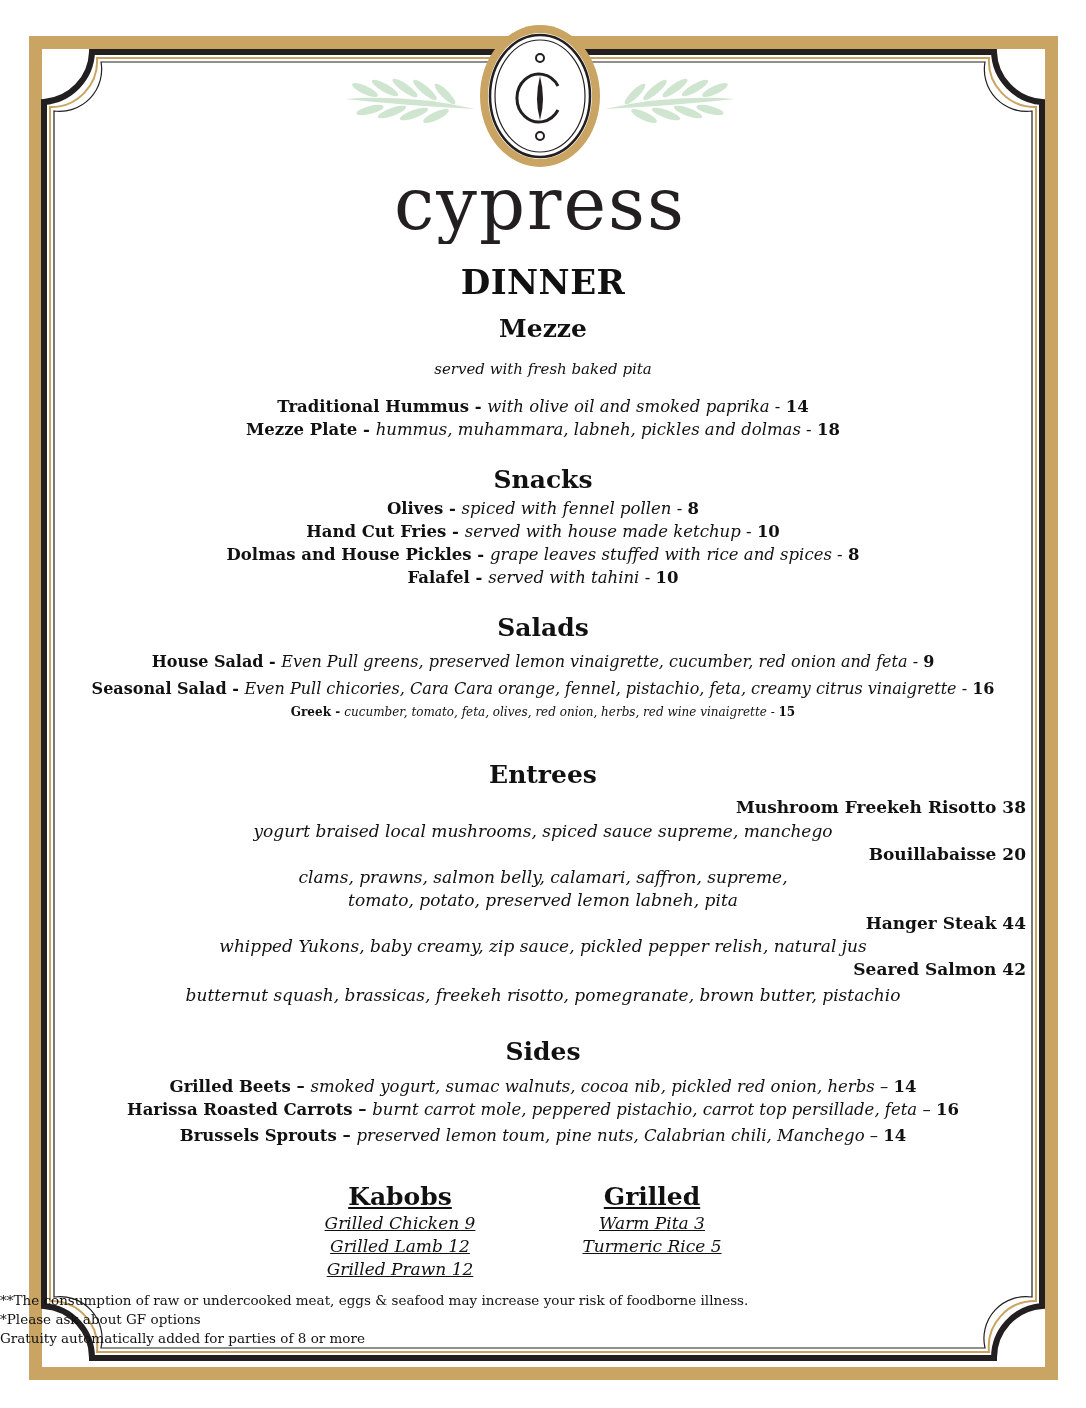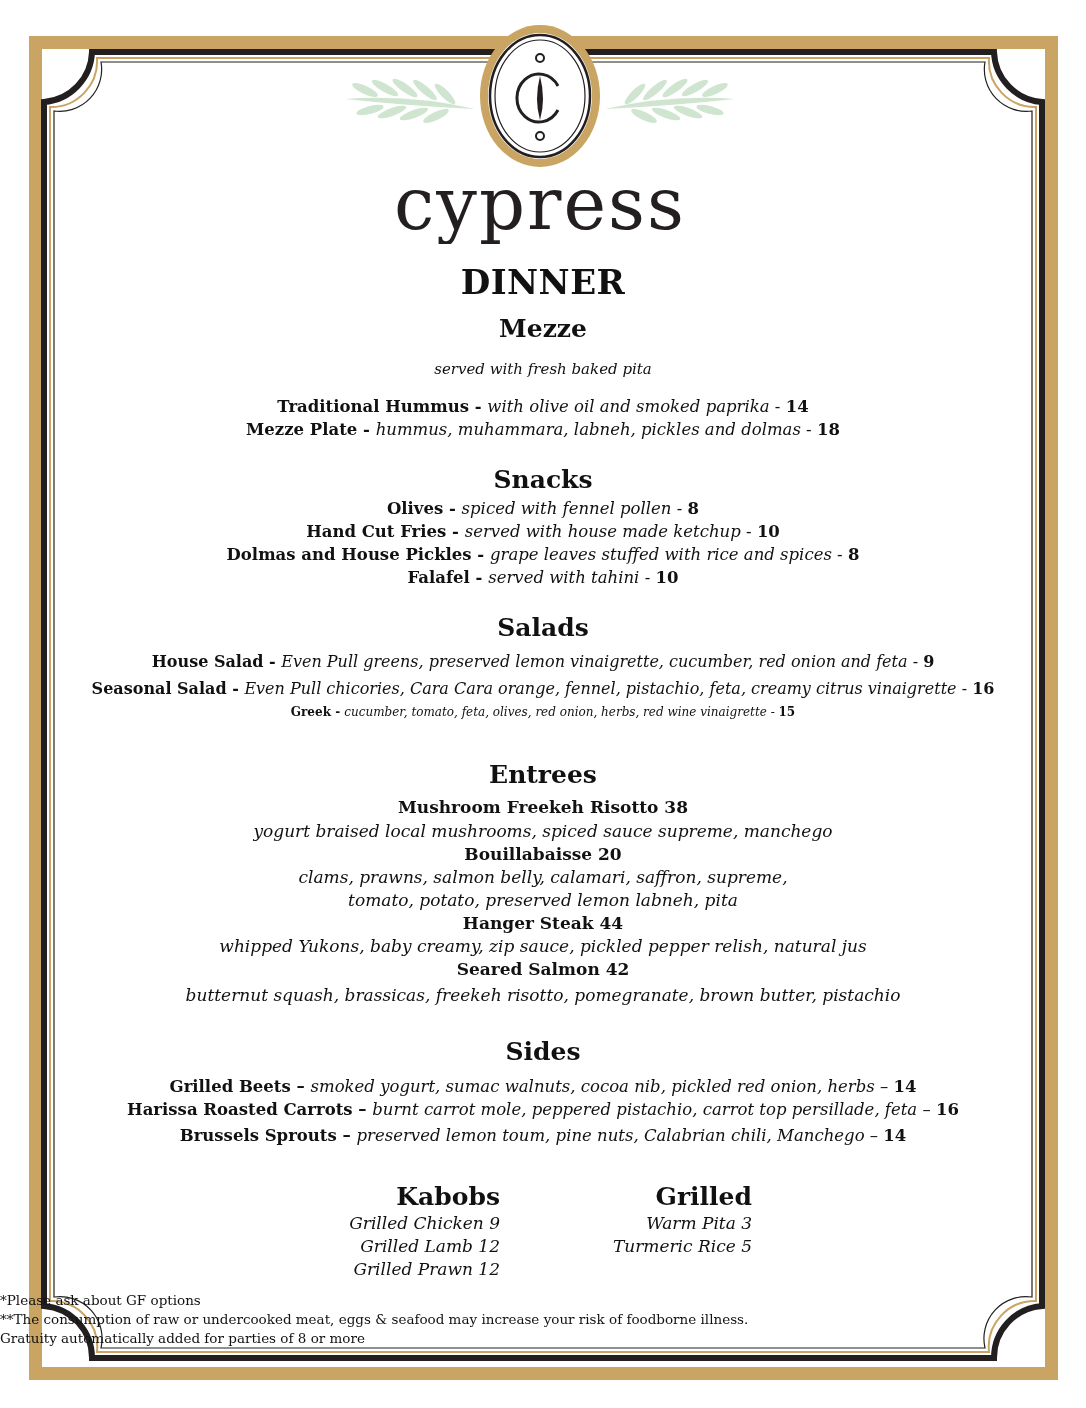--- a/index.html
+++ b/index.html
@@ -7,23 +7,23 @@
          font-family:"DejaVu Serif", serif; color:#111; }
   #frame { position:absolute; left:0; top:0; width:1086px; height:1408px; }
   .logo { position:absolute; left:340px; top:24px; width:400px; height:220px; }
   .content { position:absolute; left:60px; right:60px; top:0; text-align:center; }
   .title { position:absolute; left:0; right:0; top:262px; font-size:34px; font-weight:bold; letter-spacing:0.5px; }
   .sec { position:absolute; left:0; right:0; font-size:25px; font-weight:bold; }
   .sub { position:absolute; left:0; right:0; font-size:15px; font-style:italic;margin-top:7px; }
   .line { position:absolute; left:0; right:0; font-size:16.5px; white-space:nowrap; }
   .line b { font-weight:bold;text-align:center; }
   .line i { font-style:italic; }
-  .ent-name { position:absolute; left:0; right:0; font-size:17px; font-weight:bold; }
+  .ent-name { position:absolute; left:0; right:0; font-size:17px; font-weight:bold;text-align:right; }
   .ent-desc { position:absolute; left:0; right:0; font-size:17px; font-style:italic; white-space:nowrap; }
-  .col { position:absolute; text-align:right; }
+  .col { position:absolute; text-align:center;text-decoration:underline; }
   .col .h { font-size:25px; font-weight:bold; line-height:30px; }
   .col .it { font-size:17px; font-style:italic; line-height:23px; }
   .foot { position:absolute; left:0; right:0; font-size:13.5px; line-height:19px; }
 </style>
 </head>
 <body>
 
 <svg id="frame" viewBox="0 0 1086 1408" xmlns="http://www.w3.org/2000/svg">
 
   <rect x="29" y="36" width="1029" height="1344" fill="#c9a462"></rect>
@@ -143,16 +143,16 @@
   <div class="it">Grilled Lamb 12</div>
   <div class="it">Grilled Prawn 12</div>
 </div>
 <div class="col" style="left:552px; width:200px; top:1182px">
   <div class="h">Grilled</div>
   <div class="it">Warm Pita 3</div>
   <div class="it">Turmeric Rice 5</div>
 </div>
 
 <div class="foot" style="top:1291px">
+  <div>**The consumption of raw or undercooked meat, eggs &amp; seafood may increase your risk of foodborne illness.</div>
   <div>*Please ask about GF options</div>
-  <div>**The consumption of raw or undercooked meat, eggs &amp; seafood may increase your risk of foodborne illness.</div>
   <div>Gratuity automatically added for parties of 8 or more</div>
 </div>
 
 </body></html>

